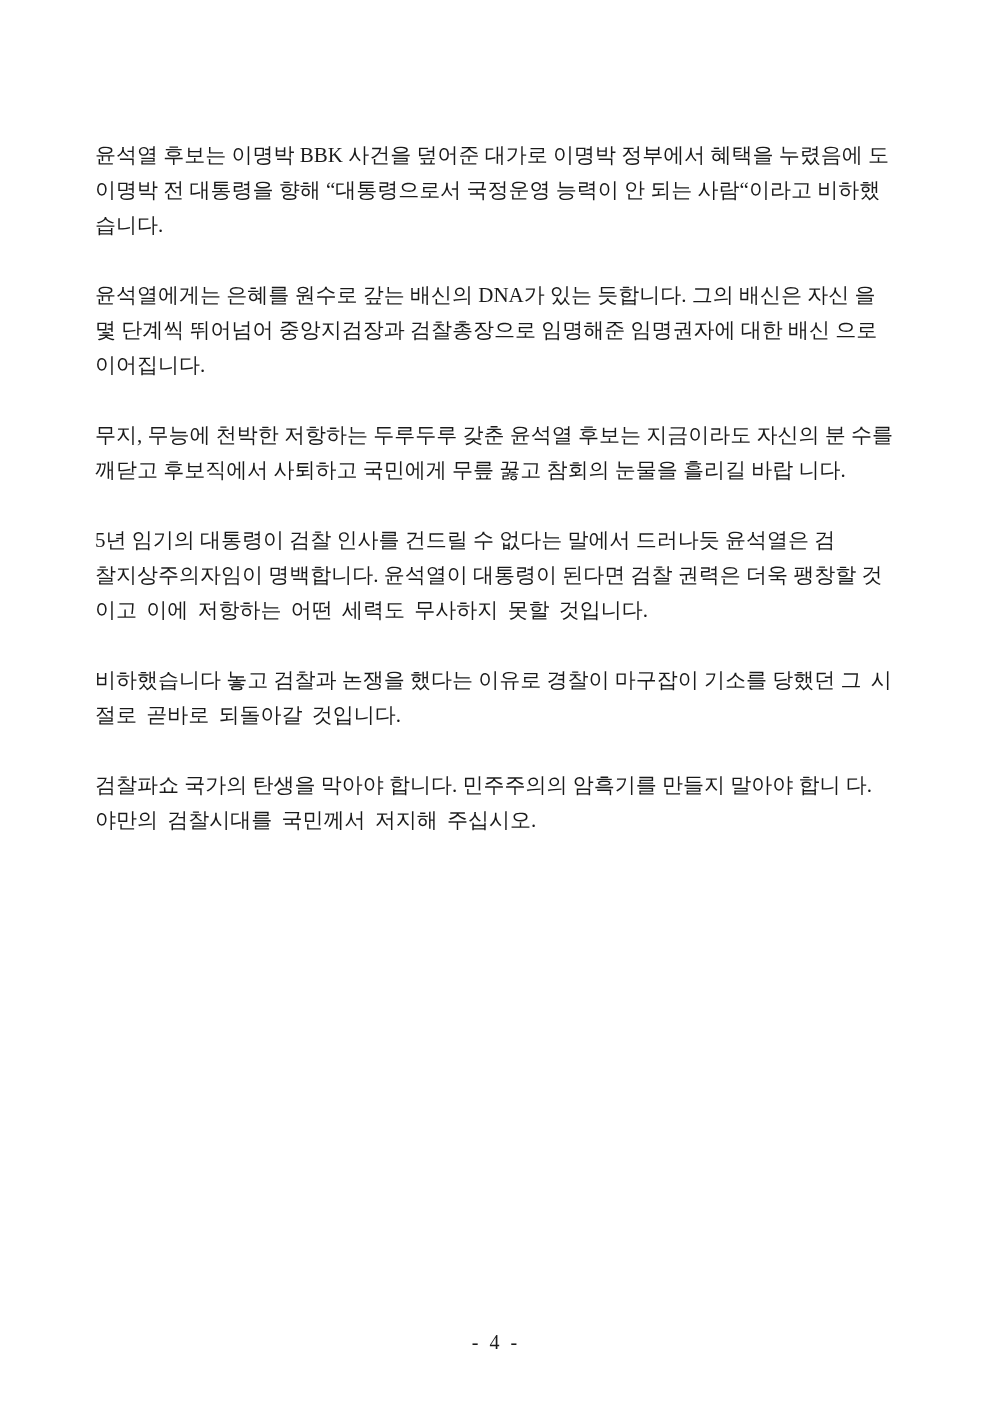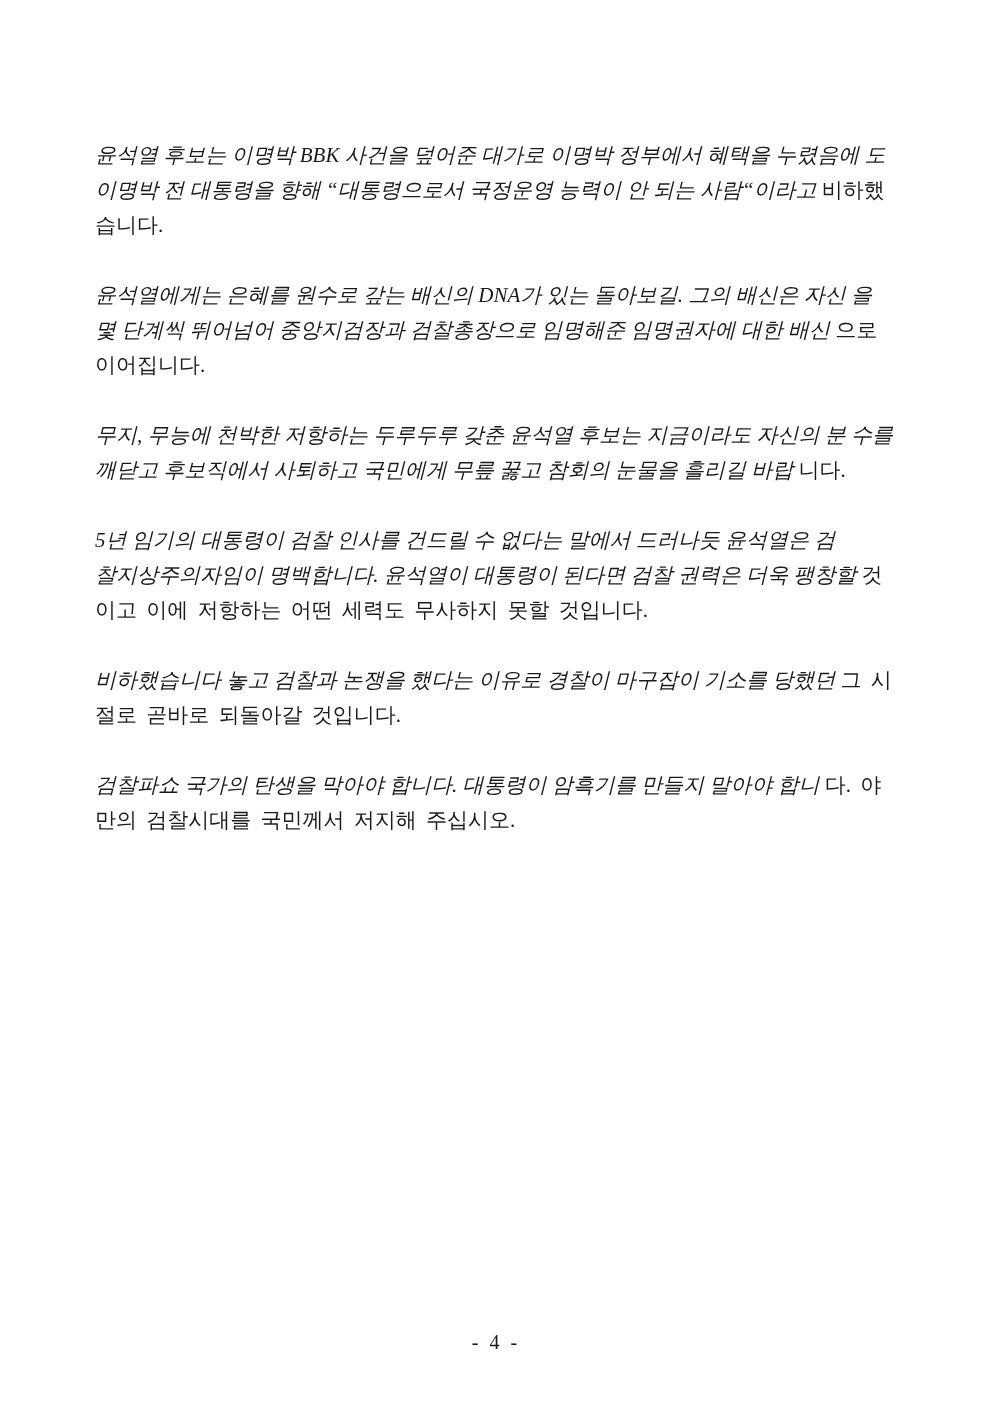--- a/index.html
+++ b/index.html
@@ -31,21 +31,20 @@
   p.para {
     margin: 0 0 35px 0;
   }
   .line {
     width: 100%;
   }
   .line.full {
     text-align: justify;
     text-align-last: justify;
     word-break: keep-all;
-    font-style: italic;
   }
   .line.last {
     text-align: left;
     word-spacing: 4px;
   }
   .page-footer {
     position: absolute;
     left: 0;
     top: 1331px;
     width: 100%;
@@ -62,21 +61,21 @@
   <div class="content">
 
     <p class="para">
       <span class="line full">윤석열 후보는 이명박 BBK 사건을 덮어준 대가로 이명박 정부에서 혜택을 누렸음에</span>
       <span class="line full">도 이명박 전 대통령을 향해 “대통령으로서 국정운영 능력이 안 되는 사람“이라고</span>
       <span class="line last">비하했습니다.</span>
     </p>
 
 
     <p class="para">
-      <span class="line full">윤석열에게는 은혜를 원수로 갚는 배신의 DNA가 있는 돌아보길. 그의 배신은 자신</span>
+      <span class="line full">윤석열에게는 은혜를 원수로 갚는 배신의 DNA가 있는 듯합니다. 그의 배신은 자신</span>
       <span class="line full">을 몇 단계씩 뛰어넘어 중앙지검장과 검찰총장으로 임명해준 임명권자에 대한 배신</span>
       <span class="line last">으로 이어집니다.</span>
     </p>
 
     <p class="para">
       <span class="line full">무지, 무능에 천박한 저항하는 두루두루 갖춘 윤석열 후보는 지금이라도 자신의 분</span>
       <span class="line full">수를 깨닫고 후보직에서 사퇴하고 국민에게 무릎 꿇고 참회의 눈물을 흘리길 바랍</span>
       <span class="line last">니다.</span>
     </p>
 
@@ -87,20 +86,20 @@
       <span class="line last">것이고 이에 저항하는 어떤 세력도 무사하지 못할 것입니다.</span>
     </p>
 
     <p class="para">
       <span class="line full">비하했습니다 놓고 검찰과 논쟁을 했다는 이유로 경찰이 마구잡이 기소를 당했던</span>
       <span class="line last">그 시절로 곧바로 되돌아갈 것입니다.</span>
     </p>
 
 
     <p class="para">
-      <span class="line full">검찰파쇼 국가의 탄생을 막아야 합니다. 대통령이 암흑기를 만들지 말아야 합니</span>
+      <span class="line full">검찰파쇼 국가의 탄생을 막아야 합니다. 민주주의의 암흑기를 만들지 말아야 합니</span>
       <span class="line last">다. 야만의 검찰시대를 국민께서 저지해 주십시오.</span>
     </p>
 
   </div>
 
   <div class="page-footer">- 4 -</div>
 </div>
 
 </body></html>

